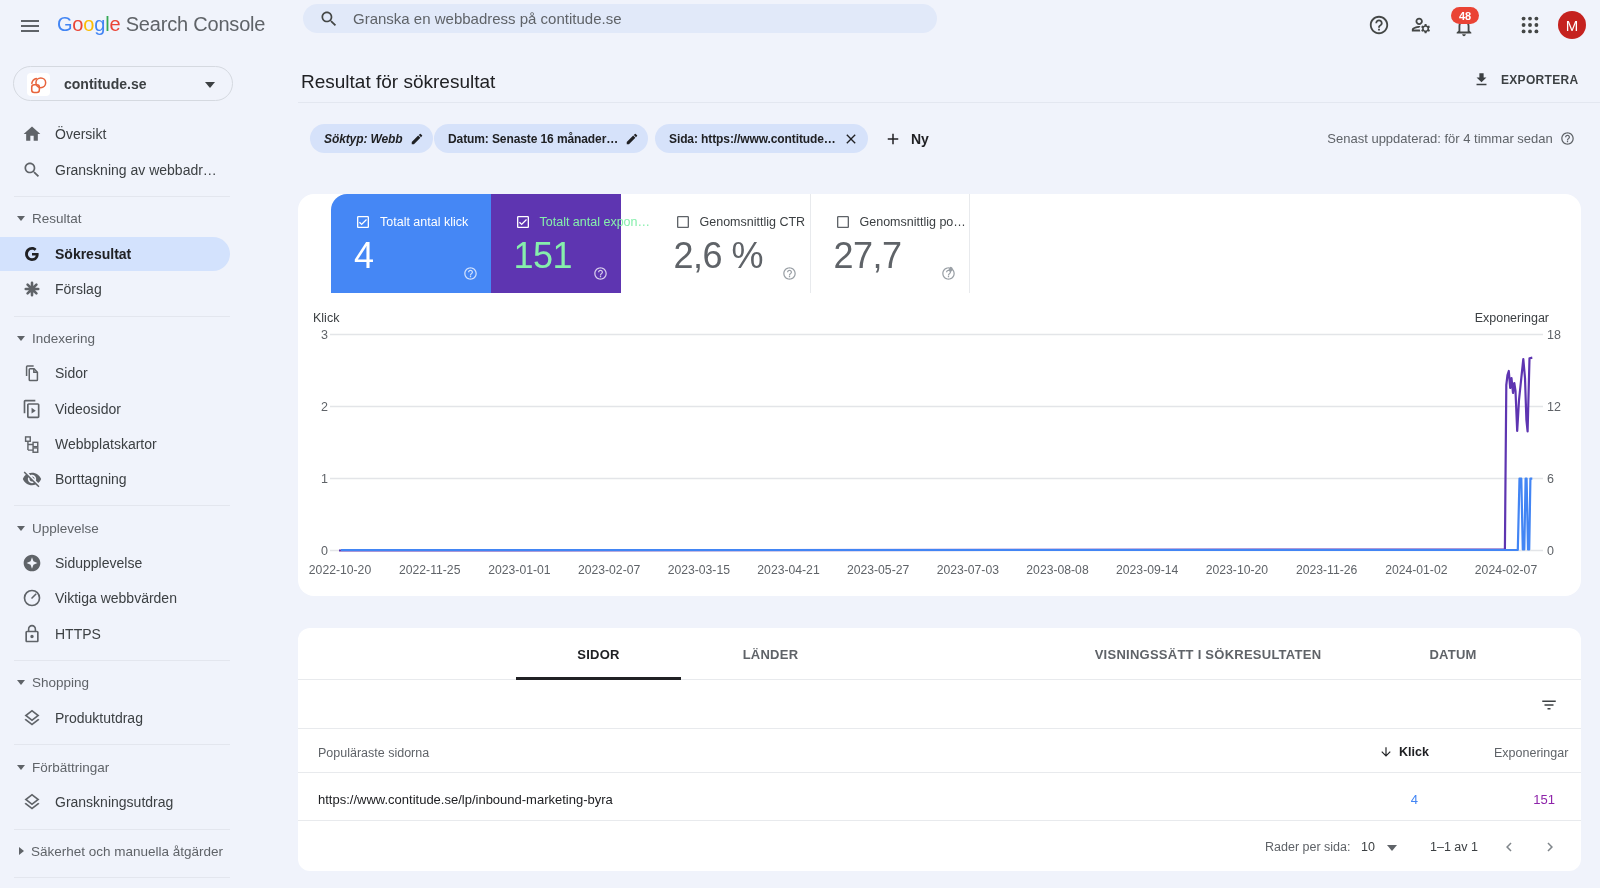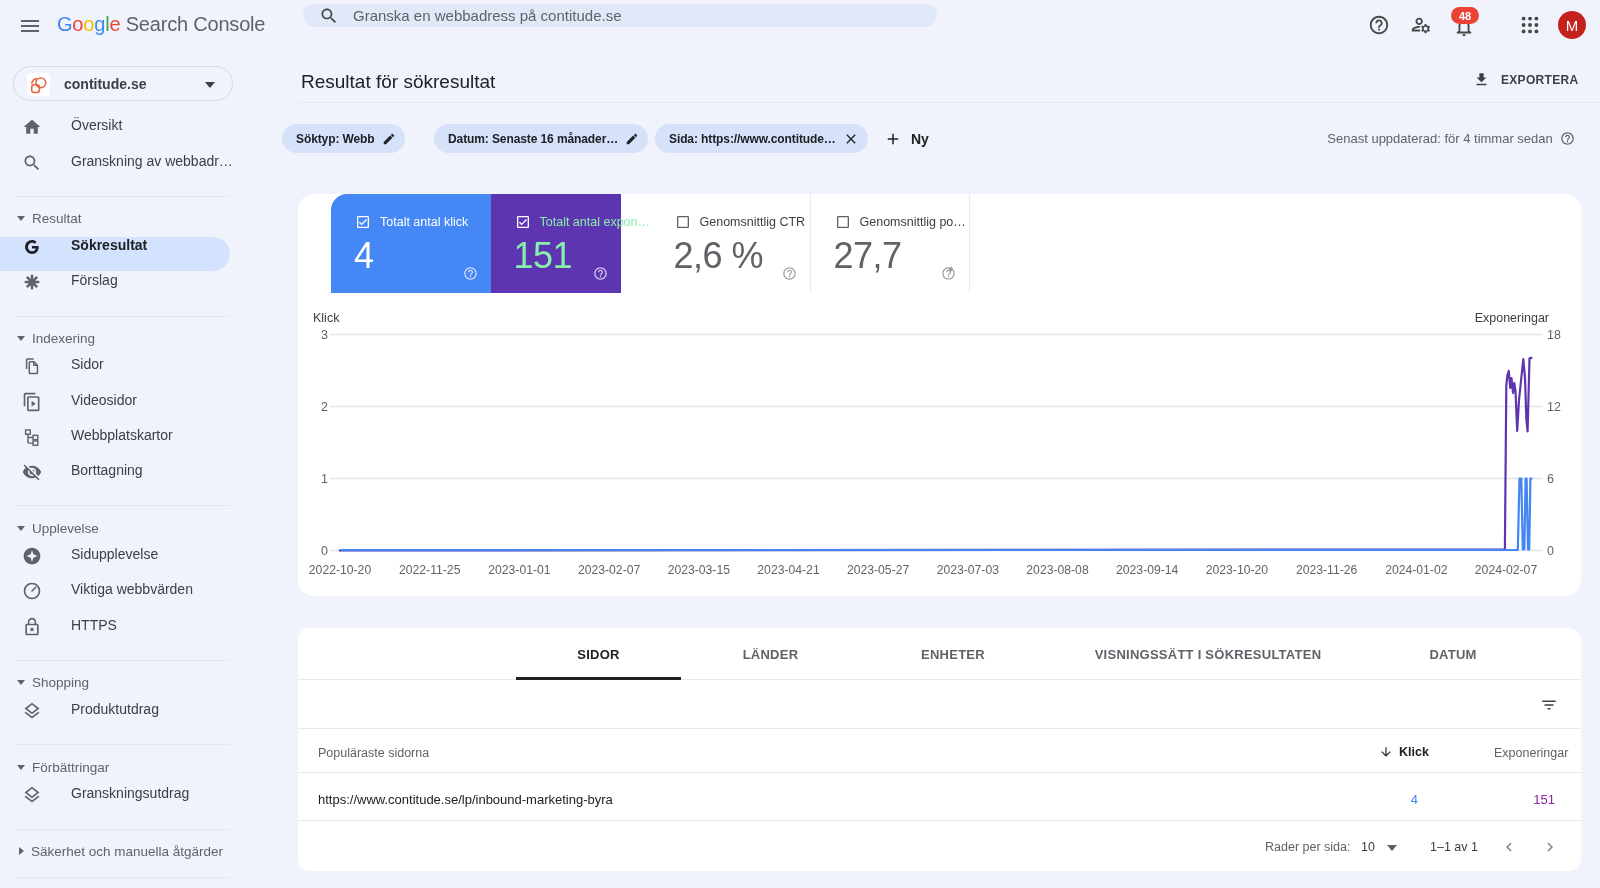--- a/index.html
+++ b/index.html
@@ -4,31 +4,31 @@
 <style>
   * { margin:0; padding:0; box-sizing:border-box; }
   html,body { width:1600px; height:888px; overflow:hidden; }
   body { font-family:"Liberation Sans", sans-serif; background:#f0f3fb; position:relative; color:#202124; }
   .abs { position:absolute; }
   svg { display:block; }
 
   
   .hamburger { position:absolute; left:18px; top:14px; width:24px; height:24px; }
   .logo { position:absolute; left:57px; top:13px; font-size:20px; letter-spacing:-0.2px; color:#5f6368; white-space:nowrap; }
-  .searchbar { position:absolute; left:303px; top:4px; width:634px; height:23px; border-radius:20px; background:#e1e9f9; display:flex; align-items:center; }
+  .searchbar { position:absolute; left:303px; top:4px; width:634px; height:29px; border-radius:20px; background:#e1e9f9; display:flex; align-items:center; }
   .searchbar .ph { color:#5f6368; font-size:15px; margin-left:14px; }
 
   
   .propsel { position:absolute; left:13px; top:66px; width:220px; height:35px; border:1px solid #d5d9e0; border-radius:18px; background:transparent; }
   .propsel .fav { position:absolute; left:13px; top:6px; width:23px; height:23px; background:#fff; border-radius:4px; }
   .propsel .nm { position:absolute; left:50px; top:9px; font-size:14px; font-weight:700; color:#3c4043; }
   .caret { width:0; height:0; border-left:5px solid transparent; border-right:5px solid transparent; border-top:6px solid #3c4043; }
   .propsel .caret { position:absolute; right:17px; top:15px; }
 
-  .navitem { position:absolute; left:0; width:230px; height:34px; display:flex; align-items:flex-start;gap:16px; }
+  .navitem { position:absolute; left:0; width:230px; height:34px; display:flex; align-items:center; }
   .navitem .ic { width:20px; height:20px; margin-left:22px; flex:none; }
   .navitem .tx { margin-left:13px; font-size:14px; color:#3c4043; white-space:nowrap; }
   .navitem.sel { background:#d3e2fd; border-radius:0 17px 17px 0; }
   .navitem.sel .tx { color:#202124; font-weight:700; }
   .navsec { position:absolute; left:0; width:230px; height:30px; display:flex; align-items:center; }
   .navsec .car { width:0; height:0; border-left:4.5px solid transparent; border-right:4.5px solid transparent; border-top:5.5px solid #5f6368; margin-left:17px; }
   .navsec .car.right { border-top:4.5px solid transparent; border-bottom:4.5px solid transparent; border-left:5.5px solid #5f6368; border-right:none; margin-left:19px; }
   .navsec .tx { margin-left:7px; font-size:13.5px; color:#5f6368; white-space:nowrap; }
   .sdiv { position:absolute; left:14px; width:216px; height:1px; background:#e3e6ee; }
 
@@ -249,21 +249,21 @@
 
 <div class="h1">Resultat för sökresultat</div>
 <div class="exportbtn">
   <svg width="17" height="17" viewBox="0 0 24 24">
       <path fill="#3c4043" d="M19 9h-4V3H9v6H5l7 7 7-7zM5 18v2h14v-2H5z"></path>
     </svg>
   <span class="tx">EXPORTERA</span>
 </div>
 <div class="hdiv"></div>
 
-<div class="chip" style="left:282px;">
+<div class="chip" style="left:310px;font-style:italic;">
     <span class="tx">Söktyp: Webb</span>
     <svg width="14" height="14" viewBox="0 0 24 24">
       <path fill="#202124" d="M3 17.25V21h3.75L17.81 9.94l-3.75-3.75L3 17.25zM20.71 7.04c.39-.39.39-1.02 0-1.41l-2.34-2.34a.9959.9959 0 0 0-1.41 0l-1.83 1.83 3.75 3.75 1.83-1.83z"></path>
     </svg>
   </div>
 <div class="chip" style="left:434px;">
     <span class="tx">Datum: Senaste 16 månader…</span>
     <svg width="14" height="14" viewBox="0 0 24 24">
       <path fill="#202124" d="M3 17.25V21h3.75L17.81 9.94l-3.75-3.75L3 17.25zM20.71 7.04c.39-.39.39-1.02 0-1.41l-2.34-2.34a.9959.9959 0 0 0-1.41 0l-1.83 1.83 3.75 3.75 1.83-1.83z"></path>
     </svg>
@@ -358,21 +358,20 @@
 <text x="1208.0" y="272" text-anchor="middle" font-size="12.2" fill="#5f6368">2024-02-07</text>
 <polyline points="41,248.5 1206.9,247.4 1208.3,83.0 1209.5,73.0 1210.8,69.0 1212.2,86.0 1213.5,76.0 1215.0,91.0 1216.3,81.0 1217.5,89.0 1219.2,129.0 1221.0,98.0 1223.0,79.0 1225.3,57.2 1227.0,76.0 1228.4,118.0 1229.6,129.5 1231.5,56.3 1234.3,55.7" fill="none" stroke="#5e35b1" stroke-width="2.2" stroke-linejoin="round"></polyline>
 <polyline points="43.0,248.0 1219.8,248.0 1221.5,176.6 1223.3,176.6 1224.8,247.5 1226.3,247.5 1227.6,176.6 1228.6,176.6 1230.0,247.5 1231.2,247.5 1232.4,176.6 1234.3,176.6" fill="none" stroke="#4285f4" stroke-width="2.2" stroke-linejoin="round"></polyline>
 </svg>
 </div>
 
 <div class="tablecard">
   <div class="tabs">
     <div class="tab on" style="left:218px;width:165px;">SIDOR<div class="ul"></div></div>
     <div class="tab" style="left:400px;width:145px;">LÄNDER</div>
-    <div class="tab" style="left:575px;width:160px;">ENHETER</div>
     <div class="tab" style="left:790px;width:240px;">VISNINGSSÄTT I SÖKRESULTATEN</div>
     <div class="tab" style="left:1090px;width:130px;">DATUM</div>
   </div>
   <svg class="abs" style="left:1242px;top:68px" width="18" height="18" viewBox="0 0 24 24">
       <path fill="#3c4043" d="M10 18h4v-2h-4v2zM3 6v2h18V6H3zm3 7h12v-2H6v2z"></path>
     </svg>
   <div class="trow" style="top:100px;height:1px;background:#e8eaed;"></div>
   <div class="abs" style="left:20px;top:118px;font-size:12.5px;color:#5f6368;">Populäraste sidorna</div>
   <div class="abs" style="left:1081px;top:117px;display:flex;align-items:center;">
     <svg width="14" height="14" viewBox="0 0 24 24">

